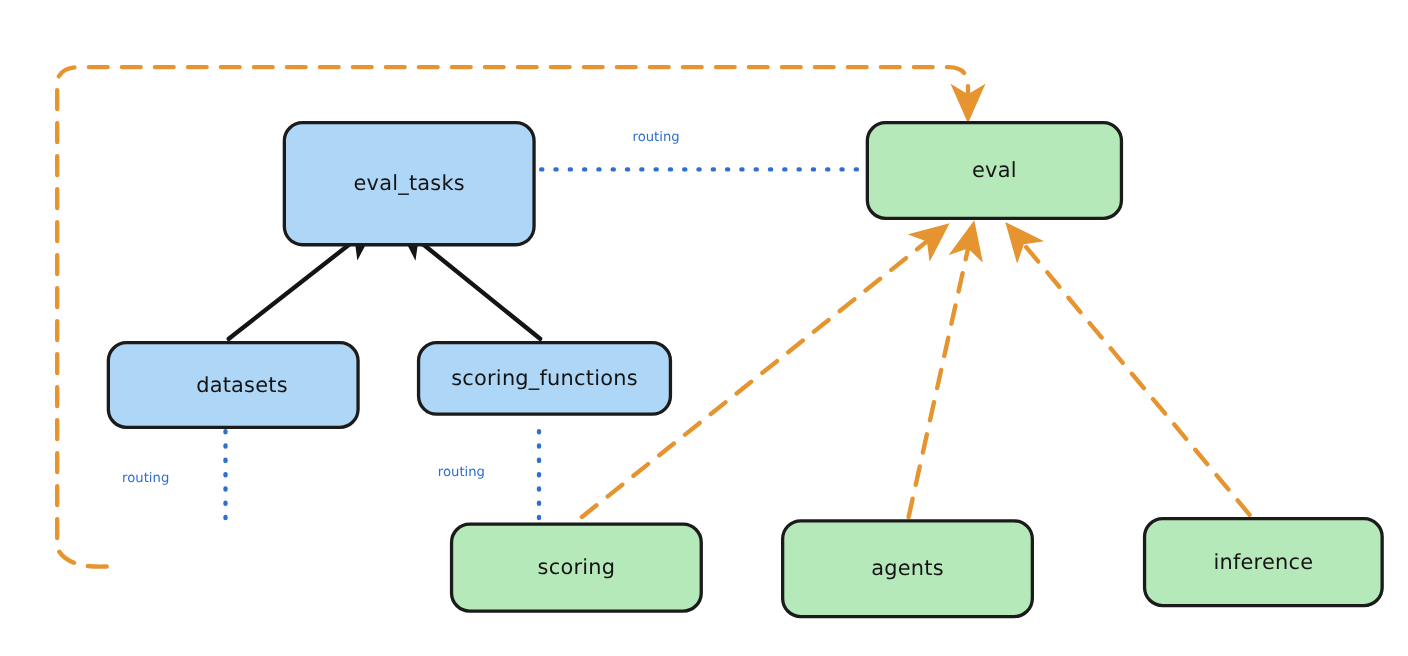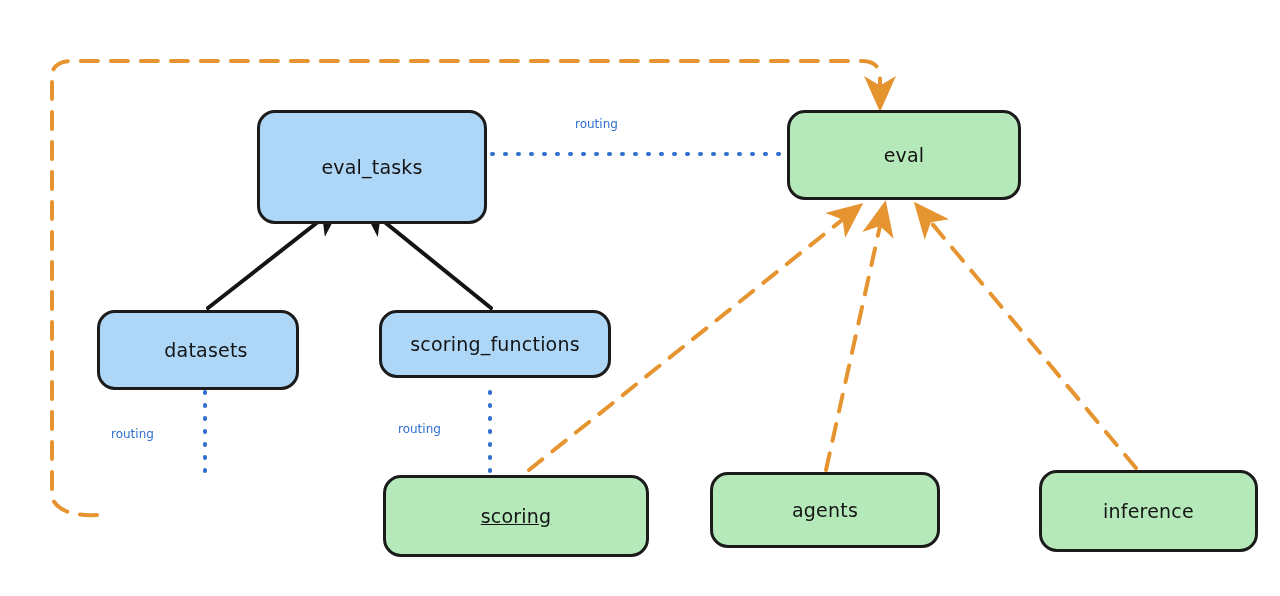--- a/index.html
+++ b/index.html
@@ -108,34 +108,34 @@
   </svg>
 
   <div class="node blue" style="left:232px; top:110px; width:230px; height:114px;margin-left:25px;">
     <span>eval_tasks</span>
   </div>
 
   <div class="node green" style="left:787px; top:110px; width:234px; height:90px;">
     <span>eval</span>
   </div>
 
-  <div class="node blue" style="left:97px; top:310px; width:202px; height:80px;padding-left:16px;">
+  <div class="node blue" style="left:97px; top:310px; width:230px; height:80px;padding-left:16px;">
     <span>datasets</span>
   </div>
 
   <div class="node blue" style="left:379px; top:310px; width:232px; height:68px;">
     <span>scoring_functions</span>
   </div>
 
 
-  <div class="node green" style="left:383px; top:475px; width:266px; height:82px;text-decoration:underline;">
+  <div class="node green" style="left:409px; top:475px; width:230px; height:82px;">
     <span>scoring</span>
   </div>
 
-  <div class="node green" style="left:710px; top:472px; width:230px; height:76px;">
+  <div class="node green" style="left:710px; top:472px; width:230px; height:90px;">
     <span>agents</span>
   </div>
 
   <div class="node green" style="left:1039px; top:470px; width:219px; height:82px;">
     <span>inference</span>
   </div>
 
   <div class="edge-label" style="left:575px; top:117px;">routing</div>
 
   <div class="edge-label" style="left:111px; top:427px;">routing</div>

